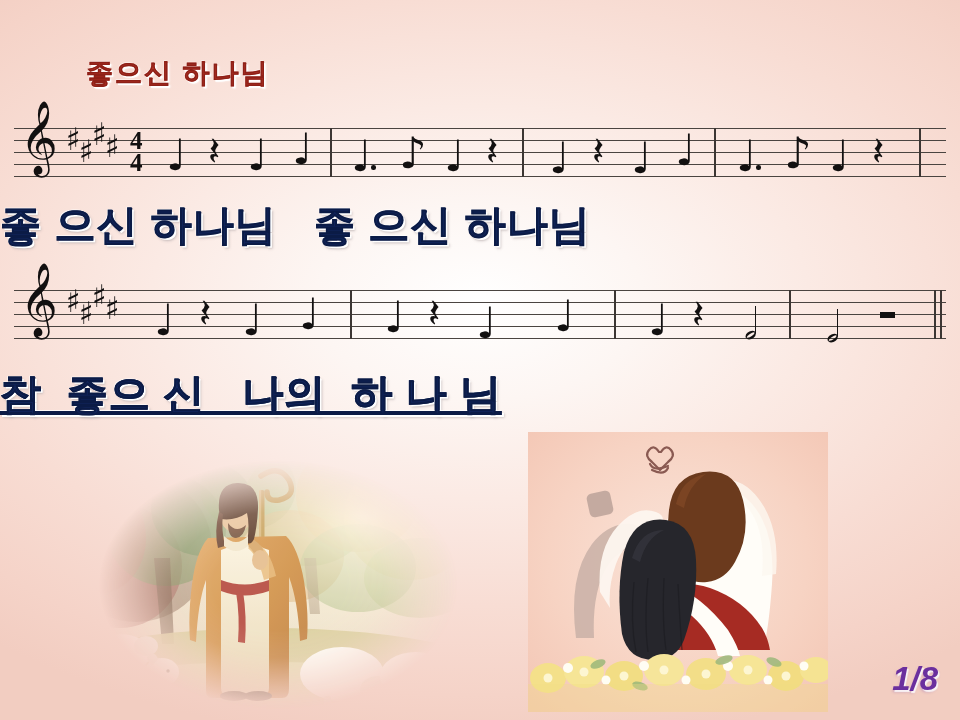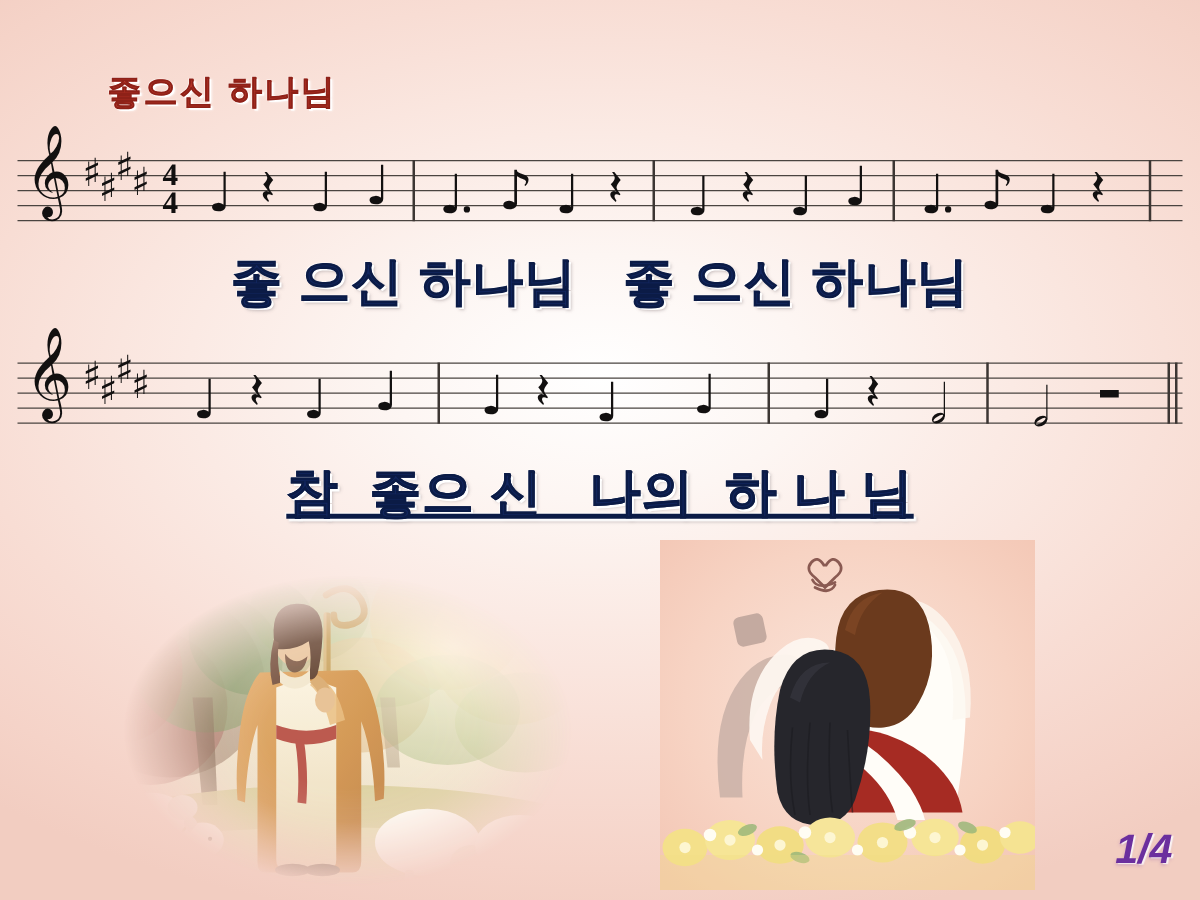--- a/index.html
+++ b/index.html
@@ -84,21 +84,21 @@
     position: absolute; width: 1.6px; background: #3c3633; top: 12px; height: 49px;
   }
   .endbar-thick {
     position: absolute; width: 1.8px; background: #3c3633; top: 12px; height: 49px;
   }
 
   
   .lyric-line {
     position: absolute;
     width: 960px;
-    text-align: center;
+    text-align: left;
     font-size: 41px;
     font-weight: bold;
     color: #12265e;
     letter-spacing: 1px;
     white-space: pre;
     -webkit-text-stroke: 0.8px #0b1b46;
     text-shadow:
       2px 2px 0 #ffffff,
       2.6px 2.6px 2.5px rgba(190,180,180,0.85),
       -1px -1px 0 rgba(255,255,255,0.8);
@@ -432,15 +432,15 @@
           <ellipse cx="70" cy="232" rx="8" ry="4" transform="rotate(-22 70 232)"></ellipse>
           <ellipse cx="112" cy="254" rx="8" ry="4" transform="rotate(18 112 254)"></ellipse>
           <ellipse cx="196" cy="228" rx="9" ry="4" transform="rotate(-18 196 228)"></ellipse>
           <ellipse cx="246" cy="230" rx="8" ry="4" transform="rotate(22 246 230)"></ellipse>
         </g>
         <rect x="0" y="252" width="300" height="28" fill="#f2dd84" opacity="0.35"></rect>
       </g>
     </svg>
   </div>
 
-  <div id="page-indicator">1/4</div>
+  <div id="page-indicator">1/8</div>
 
 </div>
 
 </body></html>

